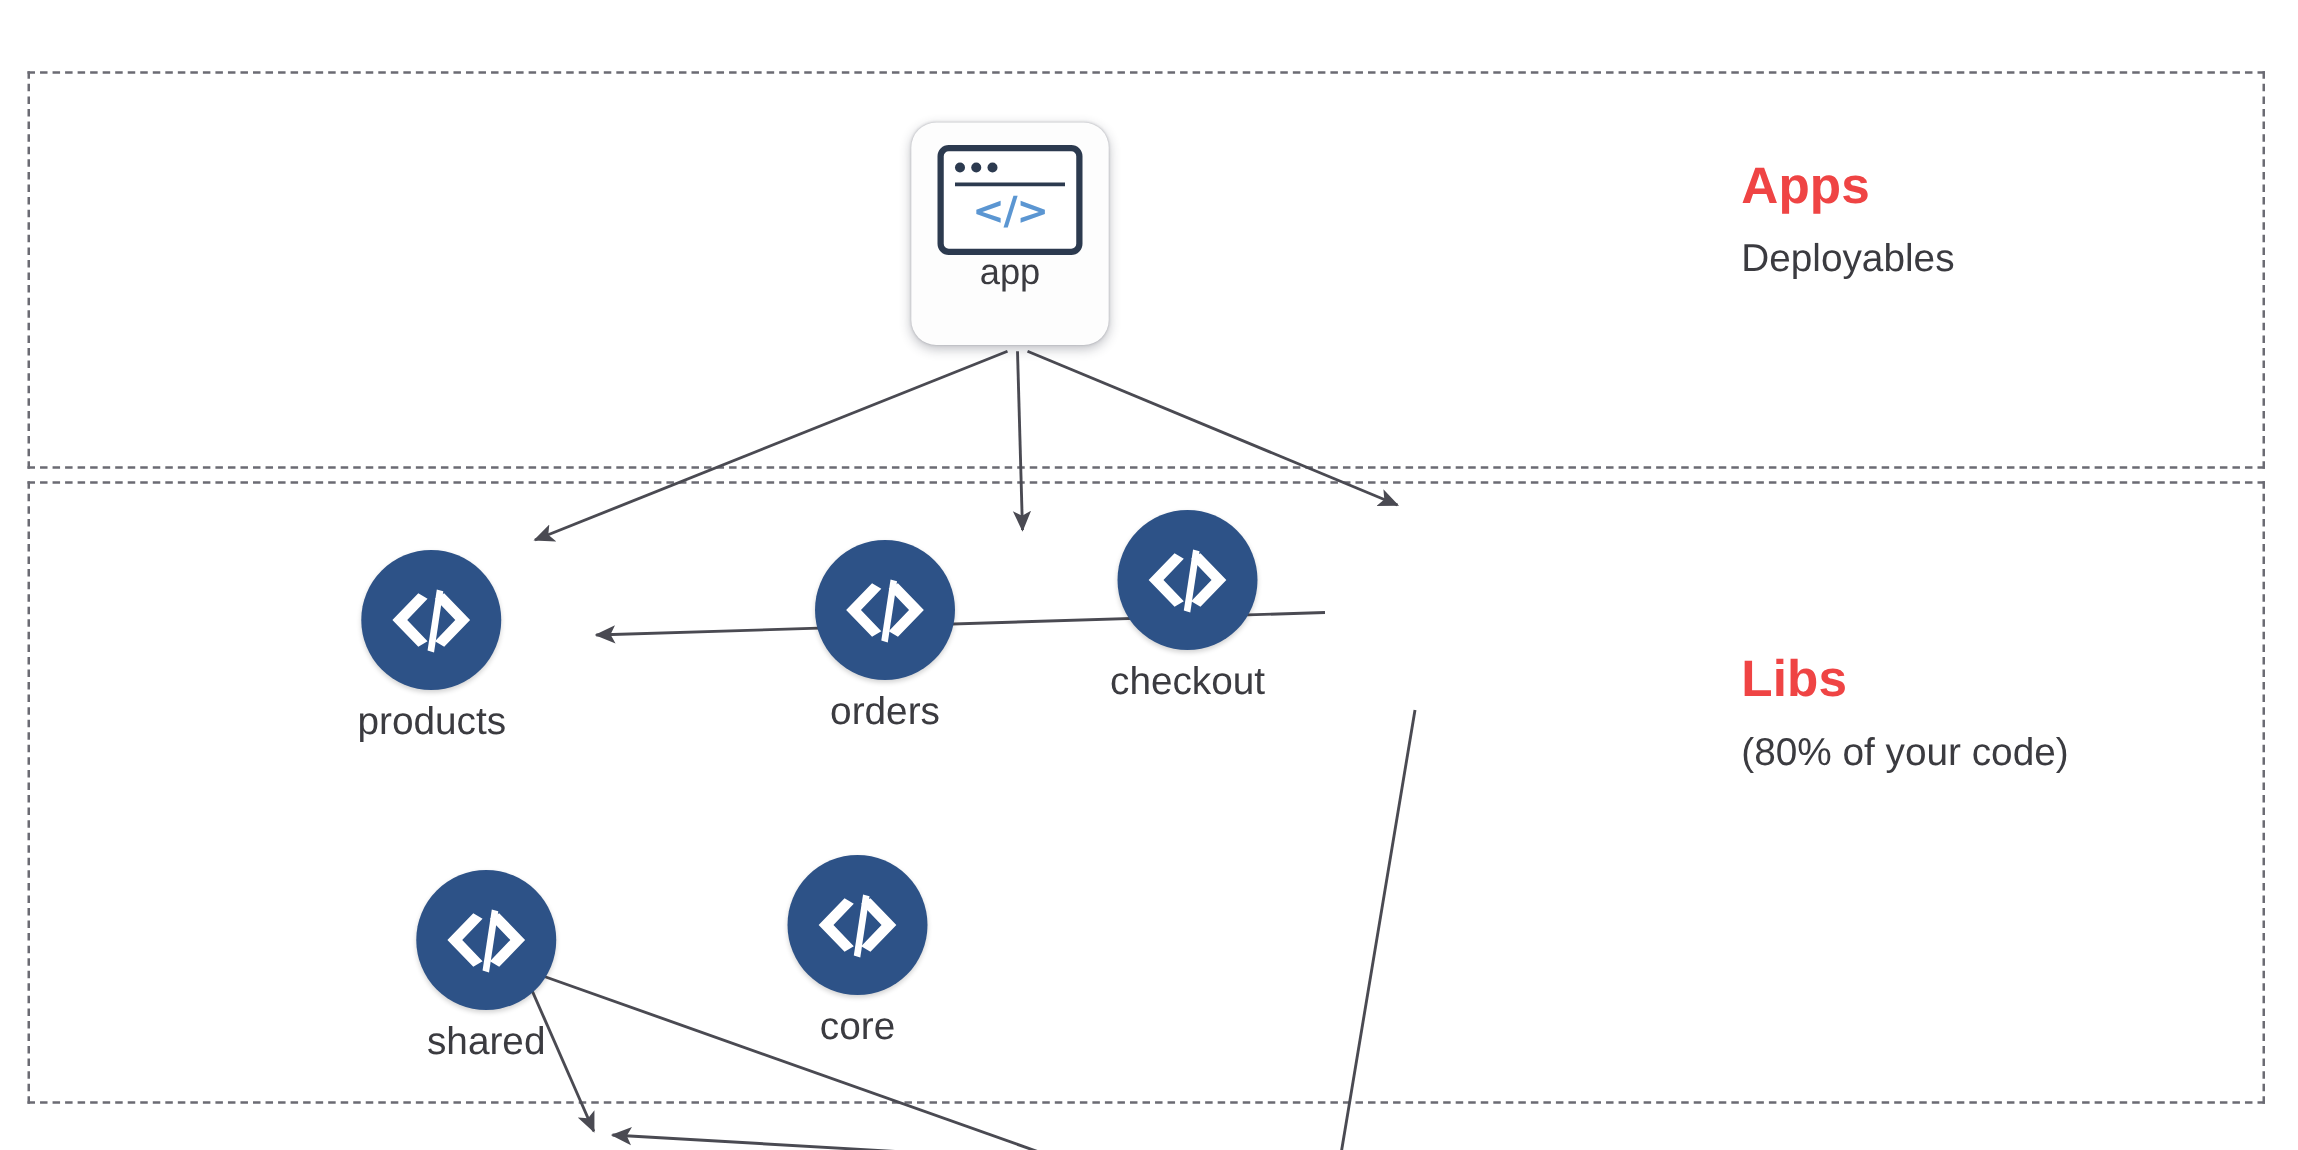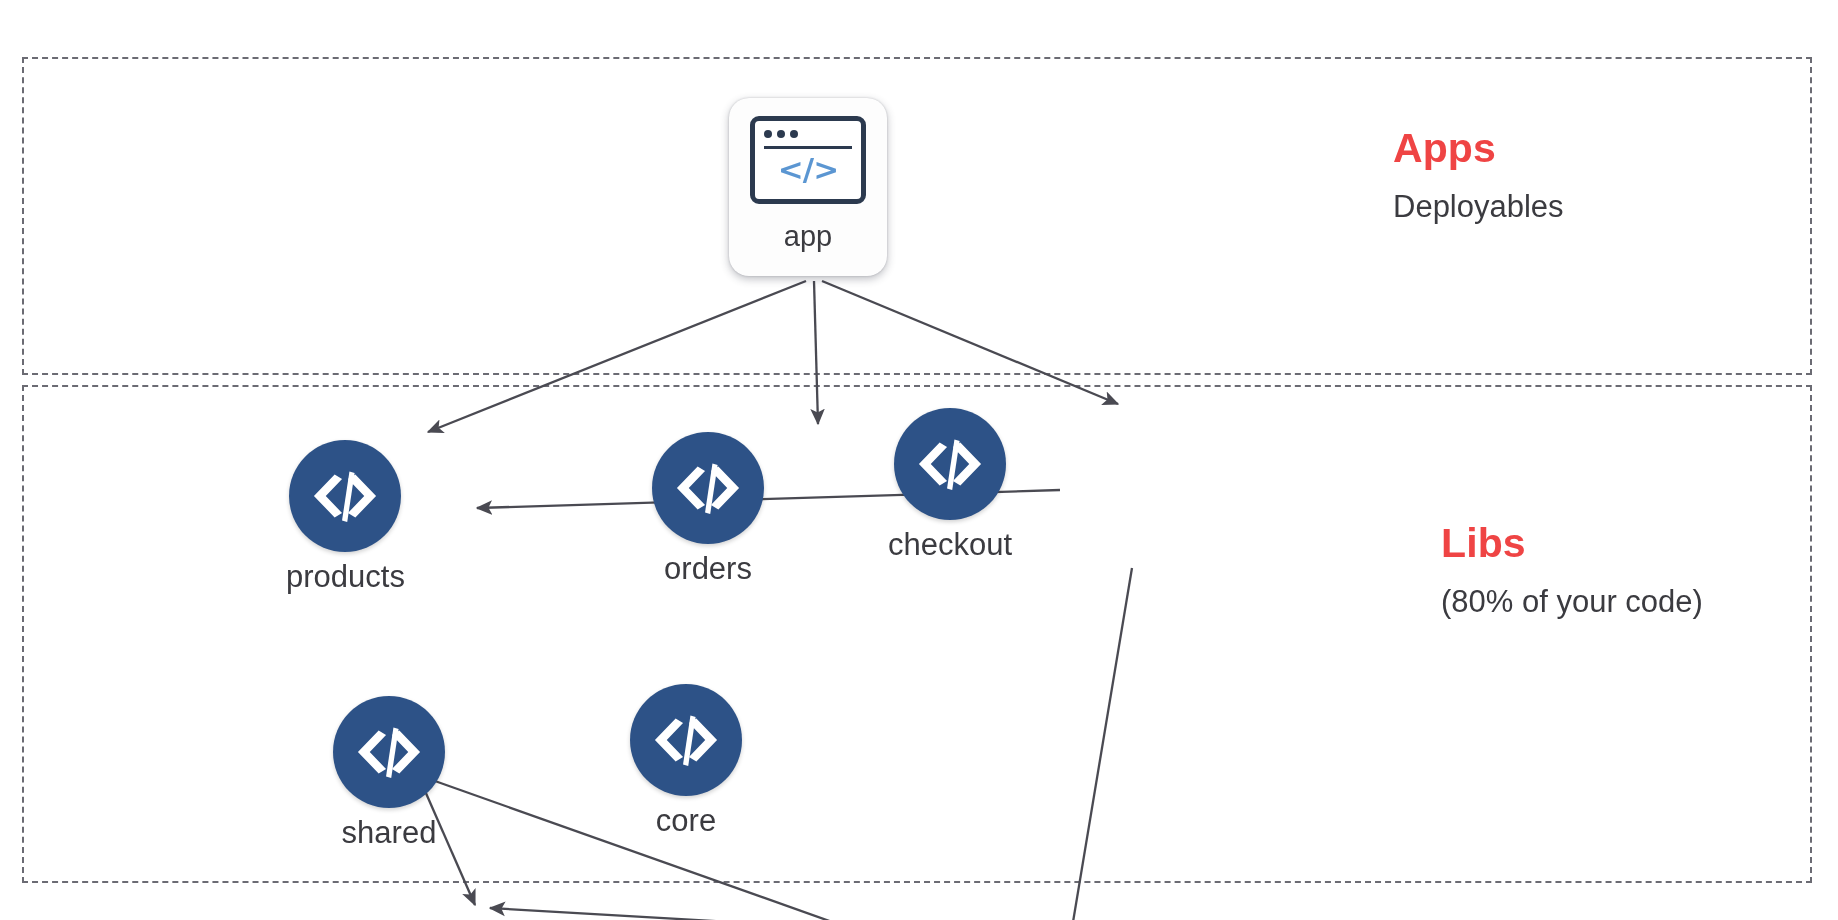--- a/index.html
+++ b/index.html
@@ -56,21 +56,21 @@
   }
   .region-sub {
     font-size: 31px;
     font-weight: normal;
     color: #3b3b40;
     line-height: 1.25;
     white-space: nowrap;
     margin-top: 18px;
   }
   #legend-apps { left: 1393px; top: 126px; }
-  #legend-libs { left: 1441px; top: 521px; }
+  #legend-libs { left: 1393px; top: 521px; }
 
   
   #edges {
     position: absolute;
     left: 0;
     top: 0;
     width: 1838px;
     height: 920px;
     pointer-events: none;
   }
@@ -133,21 +133,21 @@
     font-family: "DejaVu Sans", sans-serif;
     font-size: 31px;
     font-weight: bold;
     color: #5b96d2;
     letter-spacing: -1px;
     line-height: 1;
   }
   #node-app .node-label {
     font-size: 29px;
     color: #3b3b40;
-    margin-top: 18px;
+    margin-top: 0;
     line-height: 1;
   }
 
   
   .lib-node {
     position: absolute;
     display: flex;
     flex-direction: column;
     align-items: center;
   }

